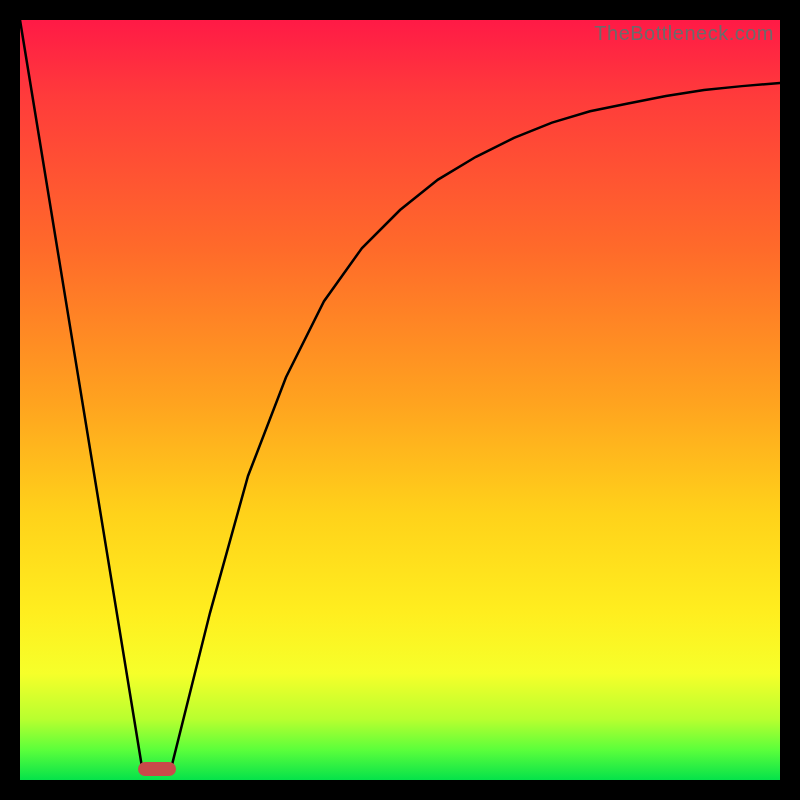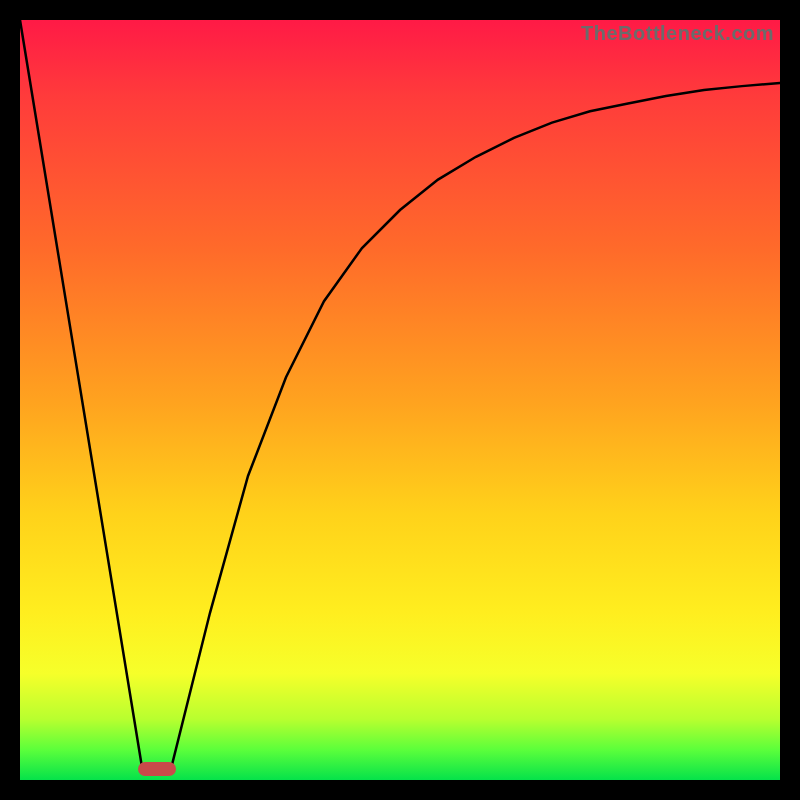--- a/index.html
+++ b/index.html
@@ -38,21 +38,21 @@
       #5cff3b 96%,
       #05e24a 100%
     );
   }
   .watermark {
     position: absolute;
     top: 2px;
     right: 6px;
     font-family: Arial, Helvetica, sans-serif;
     font-size: 20px;
-    font-weight: 700;
+    font-weight: 400;
     color: #6b6b6b;
     letter-spacing: 0.5px;
     user-select: none;
   }
   svg.curves {
     position: absolute;
     left: 0;
     top: 0;
     width: 760px;
     height: 760px;

